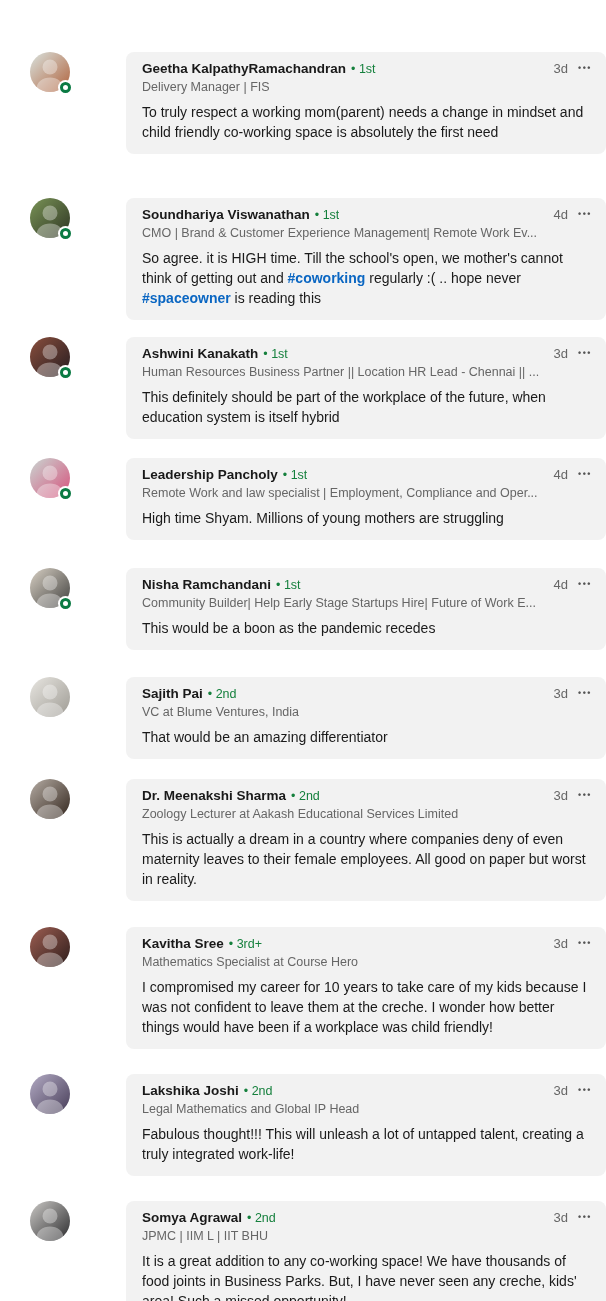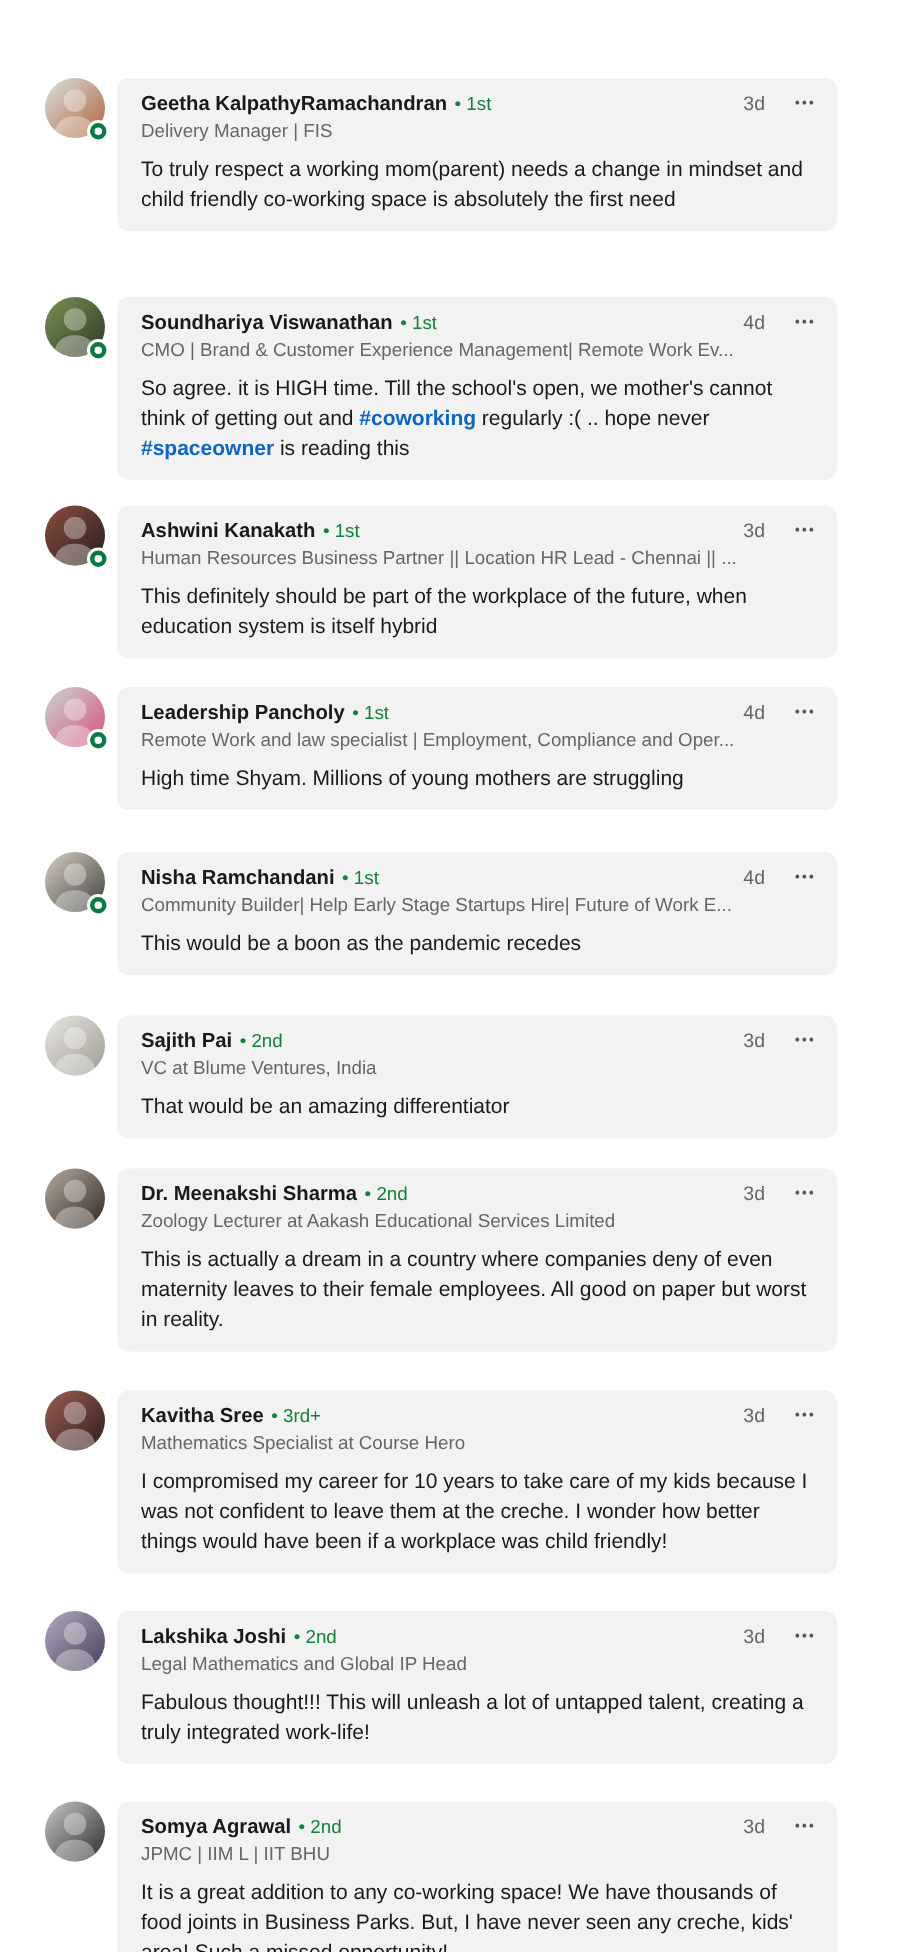--- a/index.html
+++ b/index.html
@@ -9,20 +9,21 @@
     font-family: "Liberation Sans", sans-serif;
     -webkit-font-smoothing: antialiased;
   }
   .comments-list {
     padding: 52px 0 10px 30px;
     width: 606px;
   }
   .comment {
     display: flex;
     align-items: flex-start;
+    justify-content: space-between;
   }
   .comment:nth-child(1)  { margin-bottom: 44px; }
   .comment:nth-child(2)  { margin-bottom: 17px; }
   .comment:nth-child(3)  { margin-bottom: 19px; }
   .comment:nth-child(4)  { margin-bottom: 28px; }
   .comment:nth-child(5)  { margin-bottom: 27px; }
   .comment:nth-child(6)  { margin-bottom: 20px; }
   .comment:nth-child(7)  { margin-bottom: 26px; }
   .comment:nth-child(8)  { margin-bottom: 25px; }
   .comment:nth-child(9)  { margin-bottom: 25px; }
@@ -80,21 +81,21 @@
     color: #191919;
     cursor: pointer;
   }
   .degree {
     font-size: 12.5px;
     color: #15803d;
   }
   .meta-block {
     display: flex;
     align-items: center;
-    gap: 20px;
+    gap: 10px;
     flex: 0 0 auto;
     padding-left: 8px;
     line-height: 18px;
   }
   .time {
     font-size: 13px;
     color: #666666;
   }
   .menu-dots {
     font-size: 9px;

